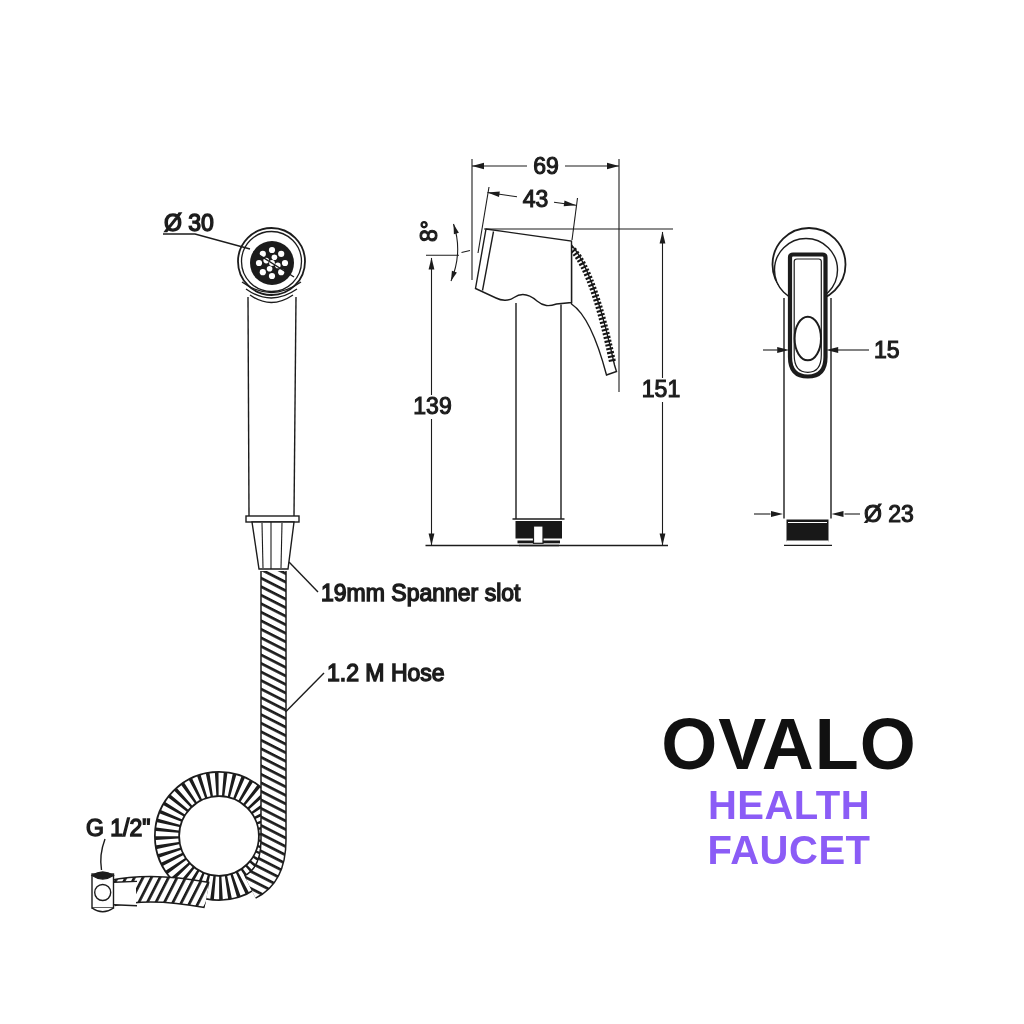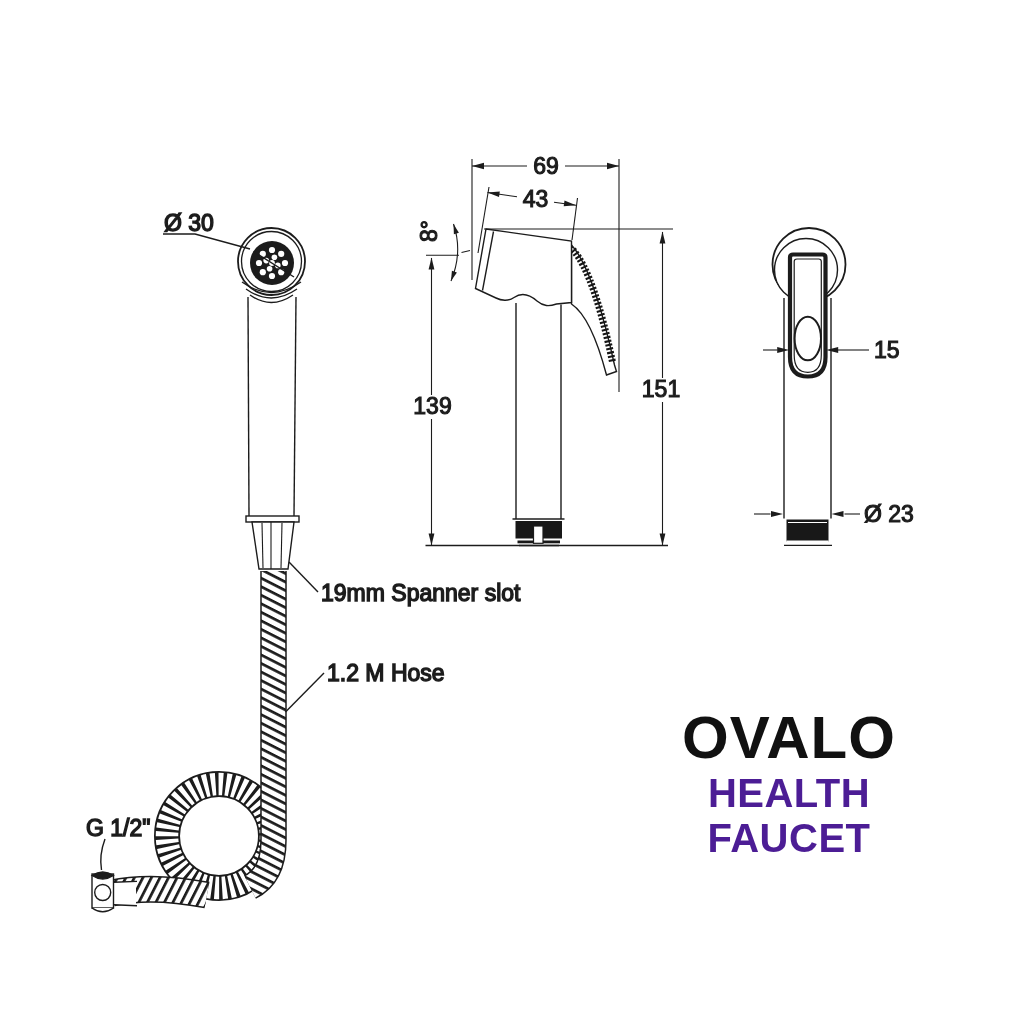--- a/index.html
+++ b/index.html
@@ -3,22 +3,22 @@
 <meta charset="utf-8">
 <style>
   html,body{margin:0;padding:0;background:#ffffff;}
   .stage{position:relative;width:1024px;height:1024px;background:#ffffff;overflow:hidden;
          font-family:"Liberation Sans","DejaVu Sans",sans-serif;color:#1c1c1c;}
   .stage svg{position:absolute;left:0;top:0;}
   svg text{font-family:"Liberation Sans","DejaVu Sans",sans-serif;fill:#1c1c1c;}
   .dim{font-size:23px;}
   .lbl{font-size:23px;}
   .brand{position:absolute;left:625px;top:708px;width:328px;text-align:center;}
-  .brand-name{font-size:60px;font-weight:700;line-height:1.0;letter-spacing:1px;color:#111;}
-  .brand-product{font-size:40px;font-weight:700;letter-spacing:0.5px;margin-top:3px;color:#4c1d95;}
+  .brand-name{font-size:72px;font-weight:700;line-height:1.0;letter-spacing:1px;color:#111;}
+  .brand-product{font-size:40px;font-weight:700;letter-spacing:0.5px;margin-top:3px;color:#8b5cf6;}
   .unit-note{position:absolute;left:766px;top:941px;font-size:33px;color:#1c1c1c;}
 </style>
 </head>
 <body>
 
 <div class="stage">
 
 <svg width="1024" height="1024" viewBox="0 0 1024 1024">
   <defs>
     <pattern id="hatchV" patternUnits="userSpaceOnUse" width="7.6" height="7.6" patternTransform="rotate(27)">

